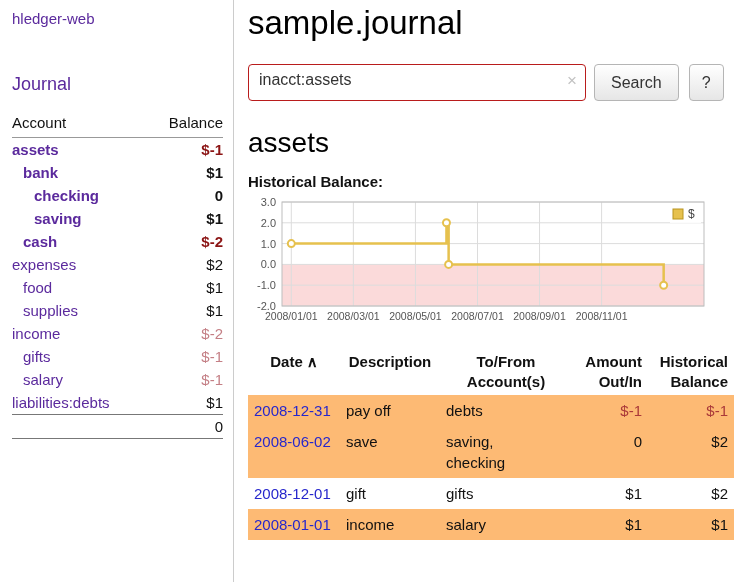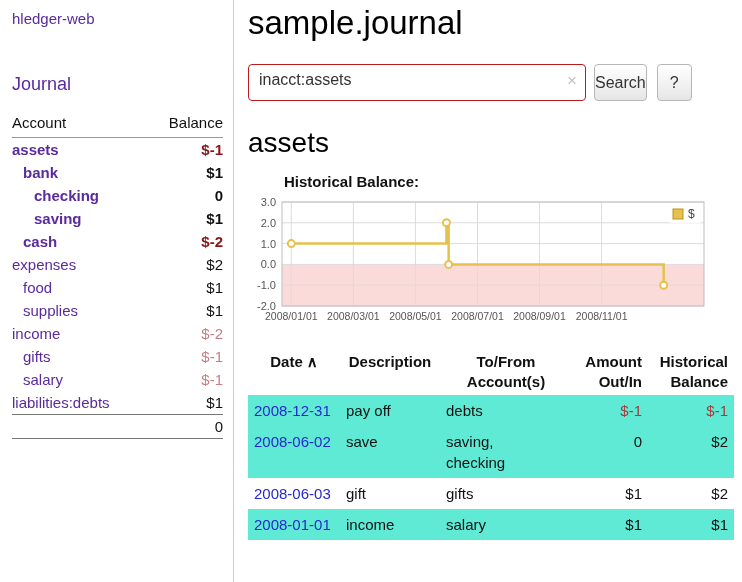--- a/index.html
+++ b/index.html
@@ -28,33 +28,33 @@
   
   .main { flex:1; padding:4px 8px 0 14px; }
   h1.title { font-size:33px; font-weight:normal; margin:0 0 22px; color:#000; }
   .search-row { display:flex; align-items:center; margin-bottom:26px; }
   .search-wrap { position:relative; width:338px; margin-right:8px; }
   .search-input { width:100%; height:37px; border:1px solid #b91c1c; border-radius:4px;
                   padding:0 28px 6px 10px; font-size:16px; color:#333; font-family:inherit; outline:none; }
   .clear-x { position:absolute; right:9px; top:8px; color:#c2c2c2; font-size:17px; line-height:1; cursor:pointer; }
   .btn { height:37px; border:1px solid #b5b5b5; border-radius:4px;
          background:linear-gradient(#ffffff,#e6e6e6); font-size:16px; color:#333;
-         padding:0 0; cursor:pointer; font-family:inherit; }
+         padding:0 16px; cursor:pointer; font-family:inherit; }
   .btn.help { padding:0 12px; margin-left:10px; }
   h2.acct-heading { font-size:28px; font-weight:normal; margin:0 0 14px; color:#000; }
-  .chart-label { font-weight:bold; font-size:15px; margin-bottom:6px;margin-left:36px; }
+  .chart-label { font-weight:bold; font-size:15px; margin-bottom:6px; }
   .chart-box { margin-bottom:10px; }
 
   
   table.register { width:100%; border-collapse:collapse; font-size:15px; }
   table.register th { font-weight:bold; text-align:center; vertical-align:top;
                       padding:4px 6px; white-space:pre-line; line-height:1.3; }
   table.register th.r, table.register td.r { text-align:right; }
   table.register td { padding:5px 6px; vertical-align:top; white-space:pre-line; line-height:1.4; }
-  tr.alt { background:#5eead4; }
+  tr.alt { background:#fdba74; }
   a.date { color:#2727cc; text-decoration:none; cursor:pointer; }
   .neg-med { color:#aa3939; }
   .sort-icon { font-weight:bold; margin-left:4px; }
   col.c-date{width:92px} col.c-desc{width:100px} col.c-acct{width:132px}
   col.c-amt{width:76px} col.c-bal{width:86px}
 </style>
 </head>
 <body>
 
 <div class="page">
@@ -211,21 +211,21 @@
           </tr>
           <tr class="alt">
             <td><a class="date">2008-06-02</a></td>
             <td>save</td>
             <td>saving,
 checking</td>
             <td class="r">0</td>
             <td class="r">$2</td>
           </tr>
           <tr>
-            <td><a class="date">2008-06-03</a></td>
+            <td><a class="date">2008-12-01</a></td>
             <td>gift</td>
             <td>gifts</td>
             <td class="r">$1</td>
             <td class="r">$2</td>
           </tr>
           <tr class="alt">
             <td><a class="date">2008-01-01</a></td>
             <td>income</td>
             <td>salary</td>
             <td class="r">$1</td>

